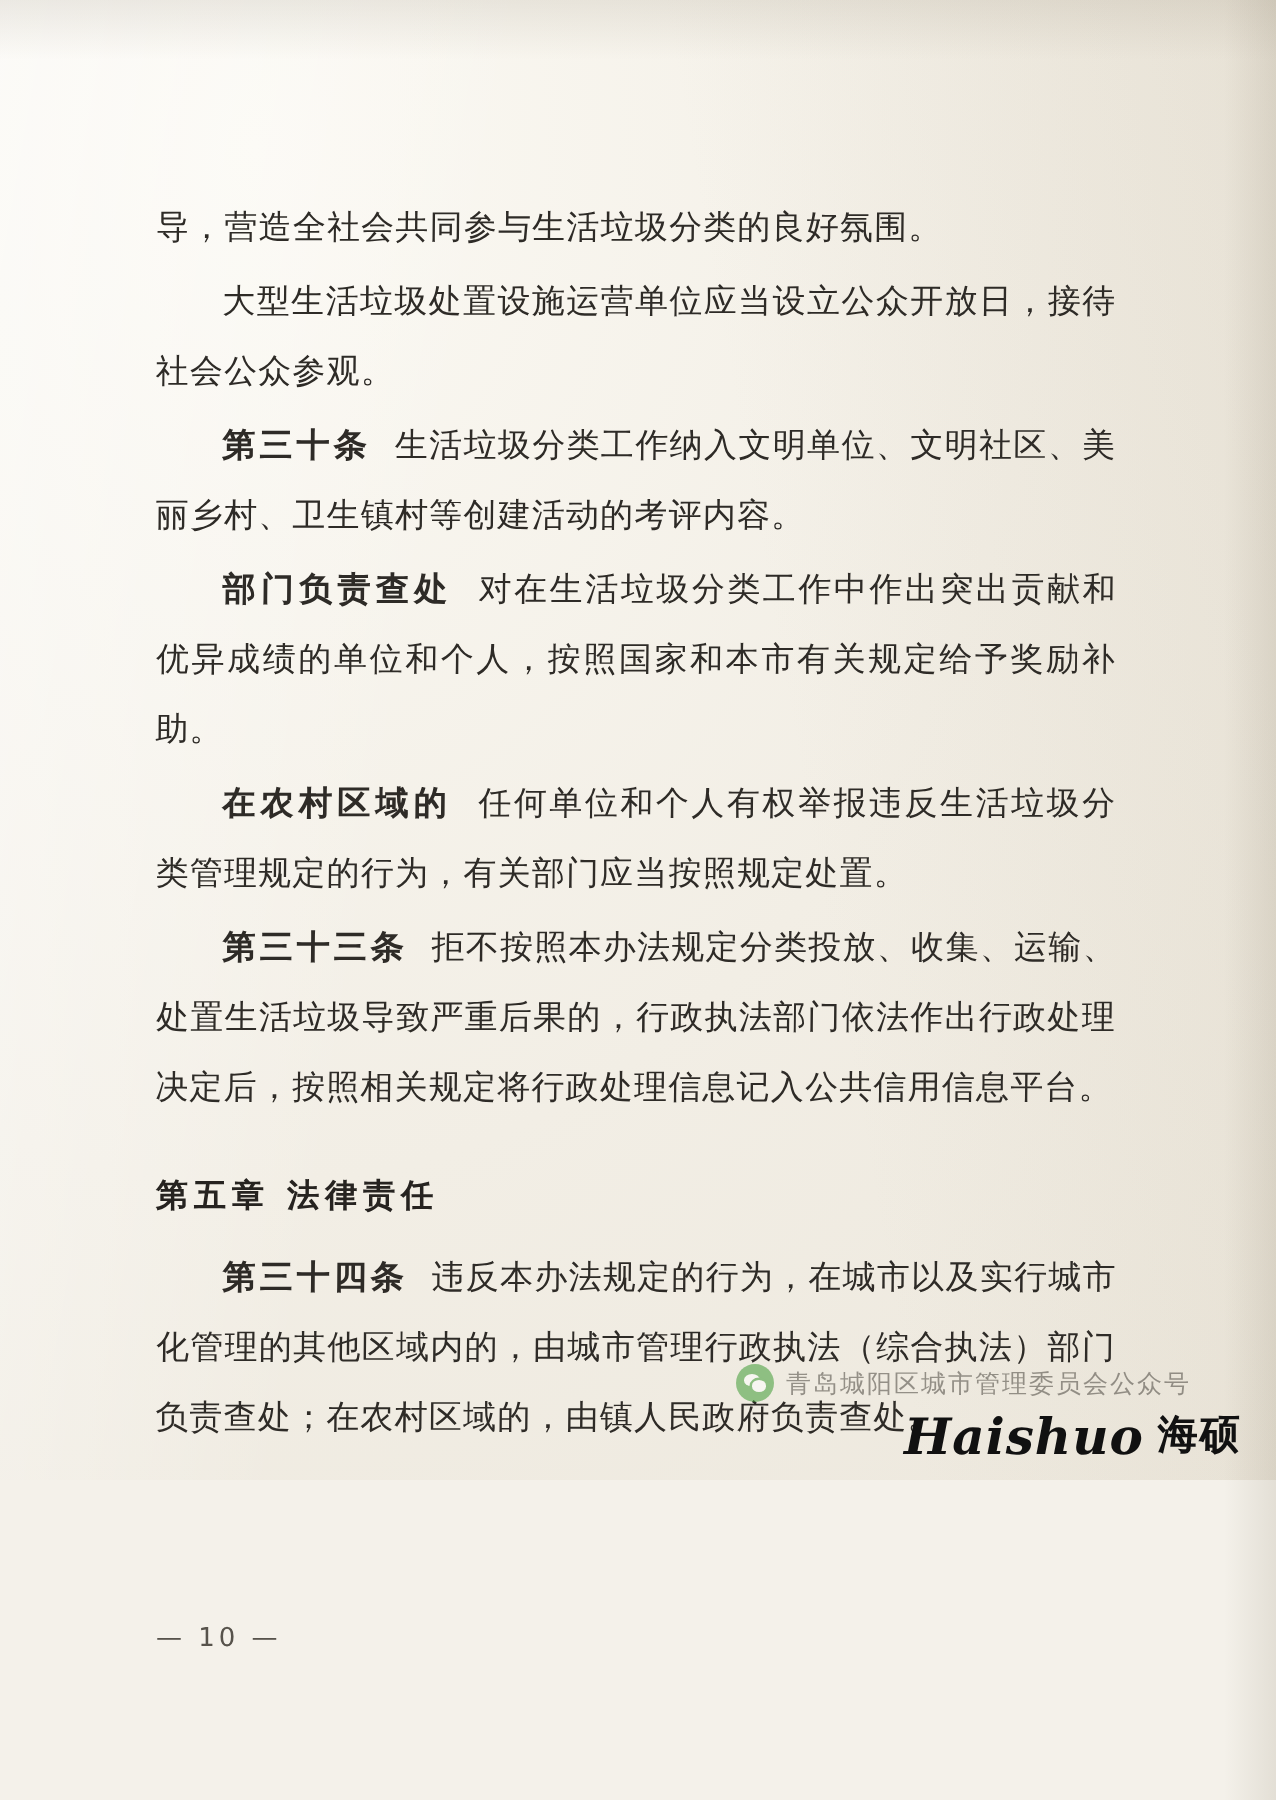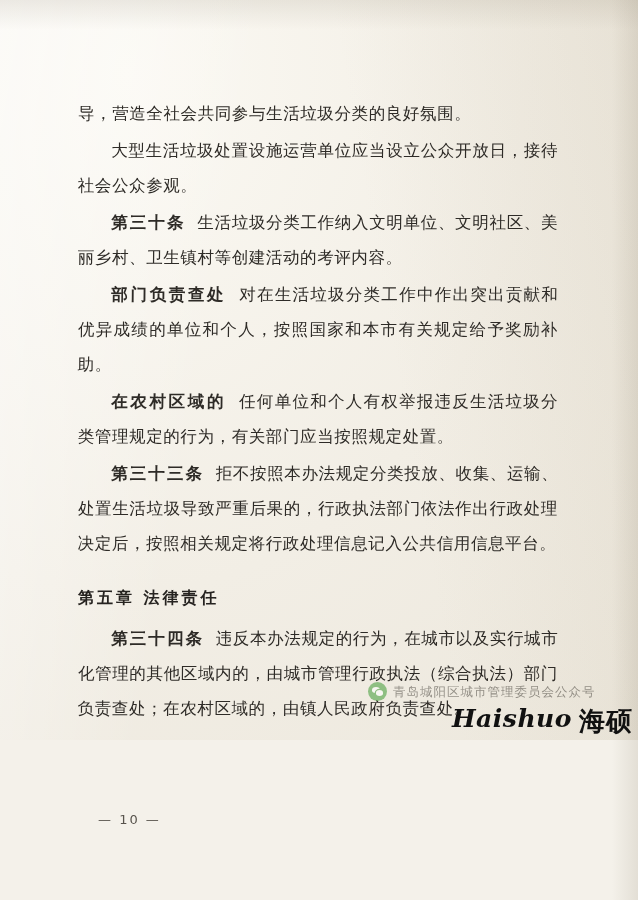--- a/index.html
+++ b/index.html
@@ -64,21 +64,20 @@
     line-height: 34px;
     color: #262320;
   }
   .pagenum {
     position: absolute;
     left: 78px;
     top: 812px;
     font-size: 13px;
     color: #57534c;
     letter-spacing: 2px;
-    margin-left: 20px;
   }
   
   .footer-strip {
     position: absolute;
     left: 0;
     bottom: 0;
     width: 638px;
     height: 72px;
   }
   .wechat-line {
@@ -135,21 +134,21 @@
   }
   .brand .latin {
     font-family: "DejaVu Serif", serif;
     font-size: 25px;
     font-weight: bold;
     font-style: italic;
     color: #111;
     letter-spacing: 0.5px;
   }
   .brand .cjk {
-    font-size: 26px;
+    font-size: 20px;
     font-weight: bold;
     color: #111;
     letter-spacing: 1px;
   }
   .edge-shadow {
     position: absolute;
     right: 0;
     top: 0;
     width: 26px;
     height: 900px;

